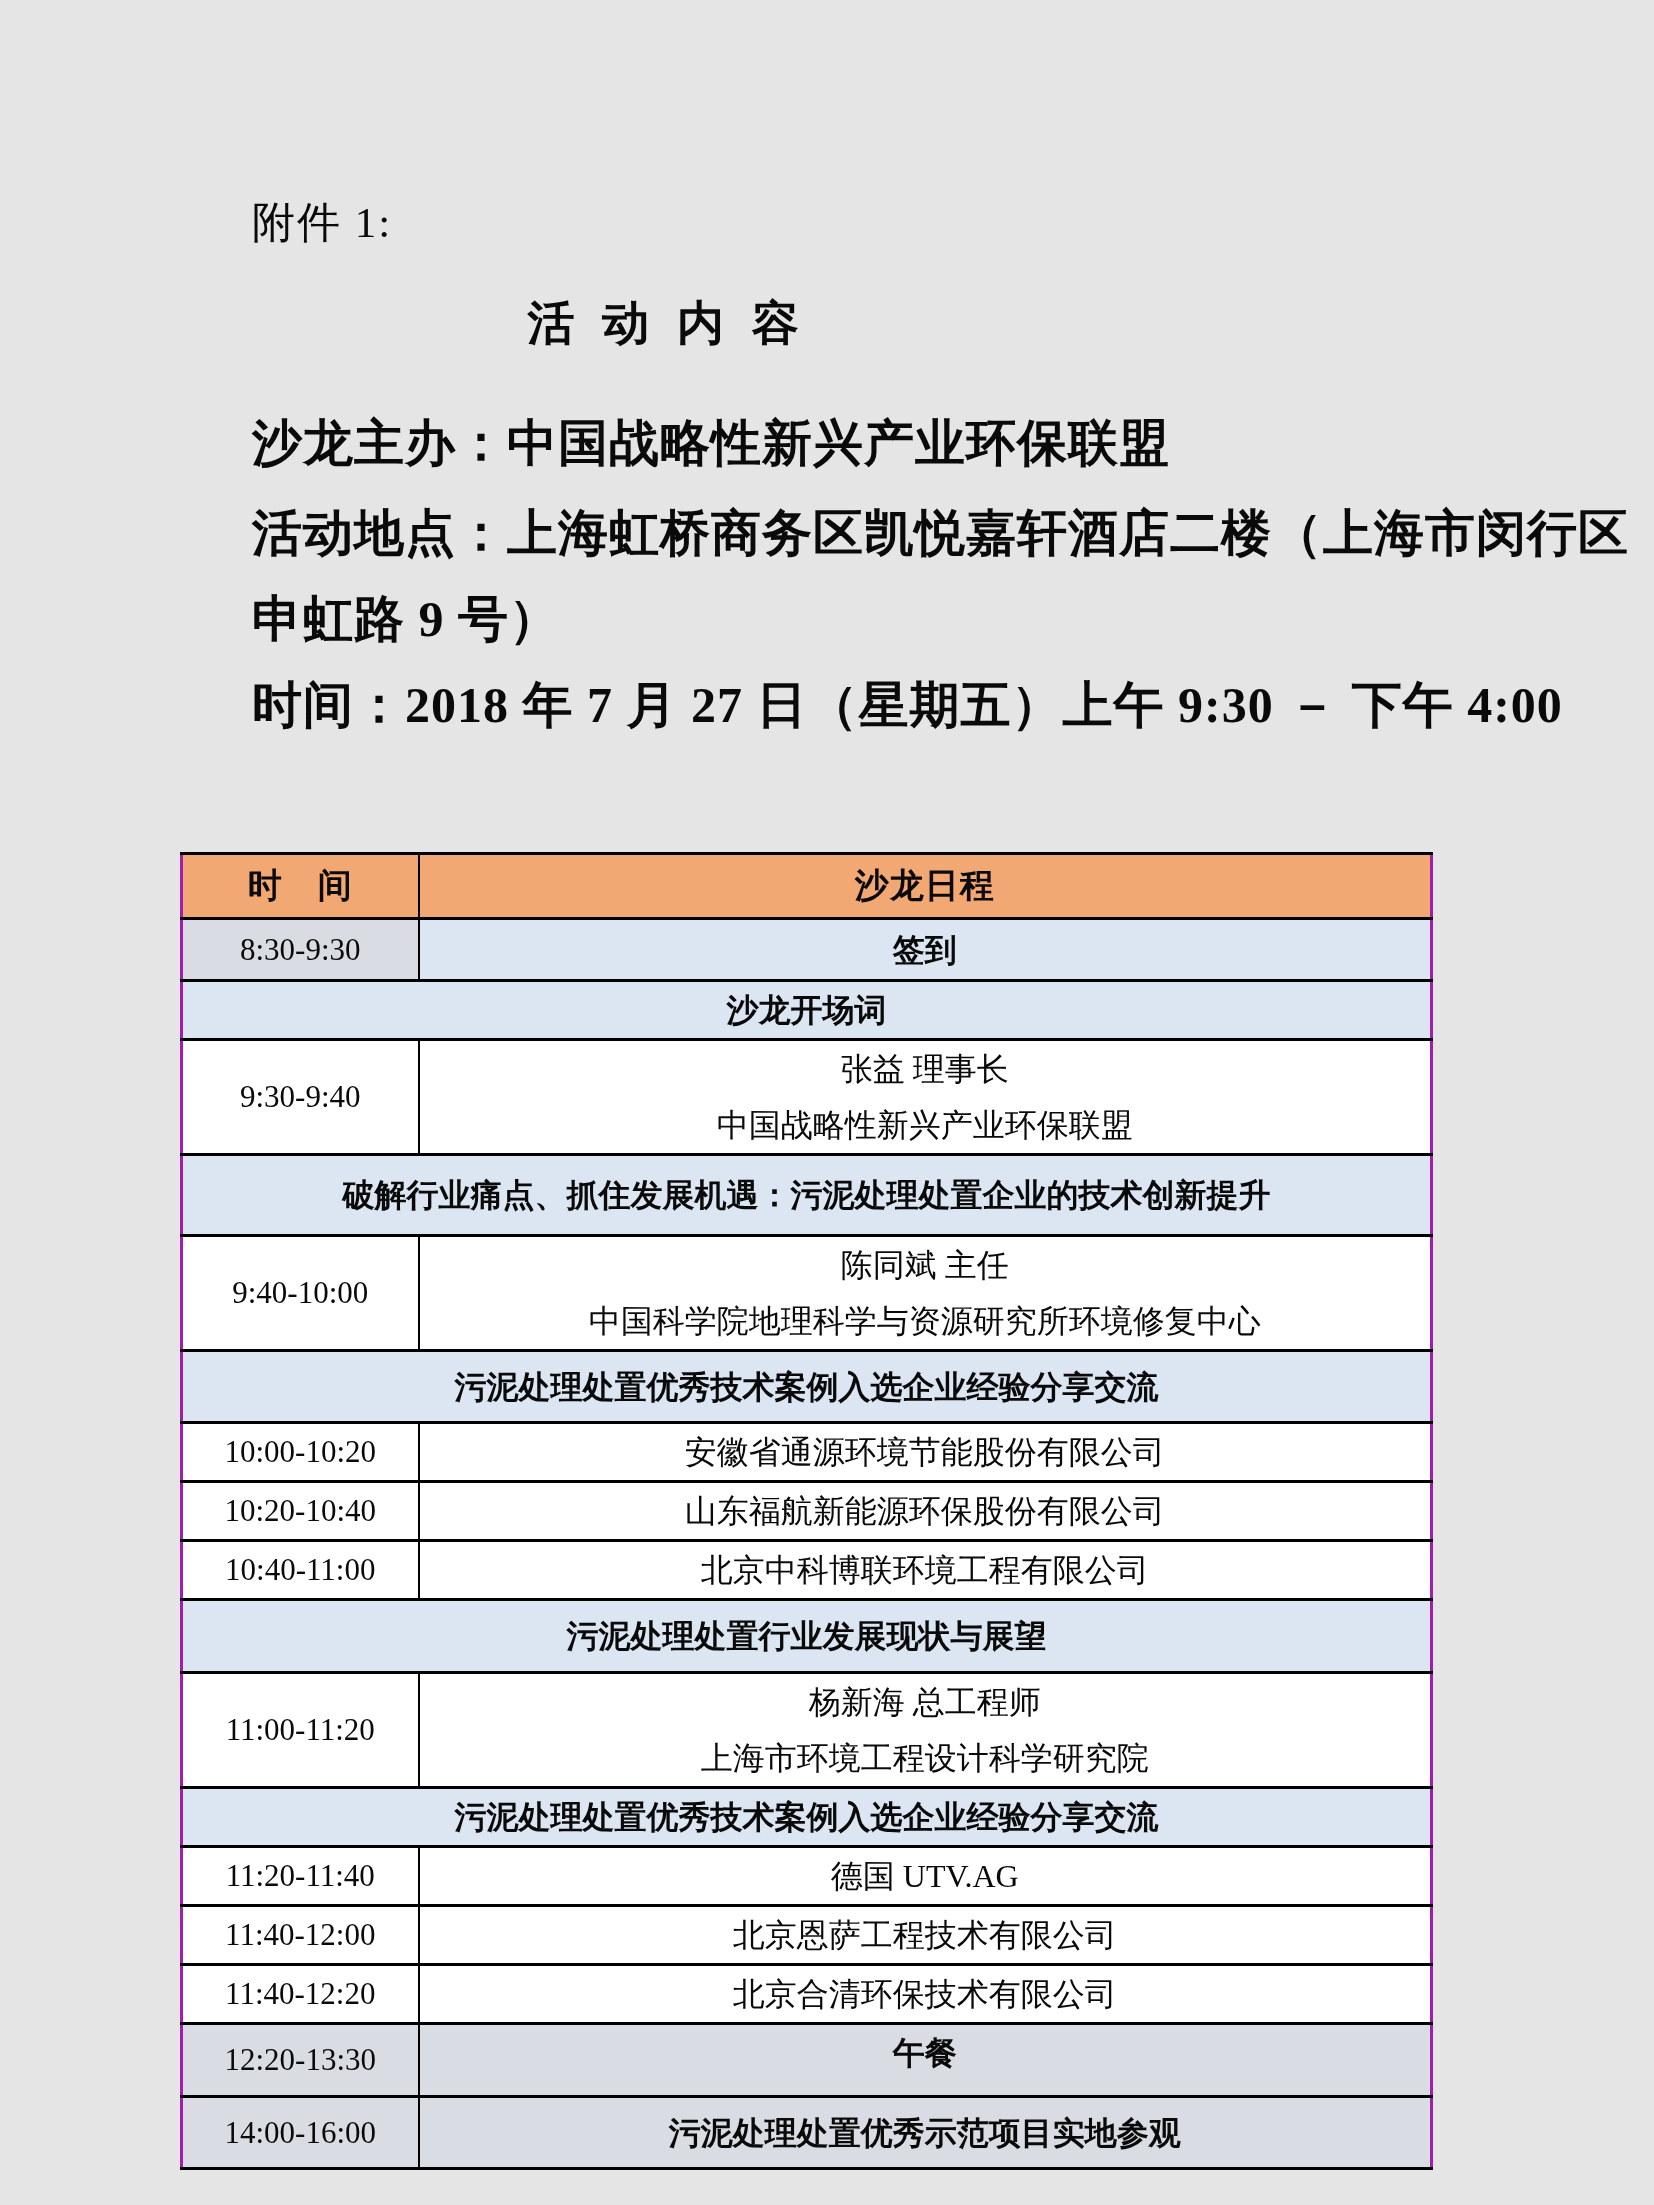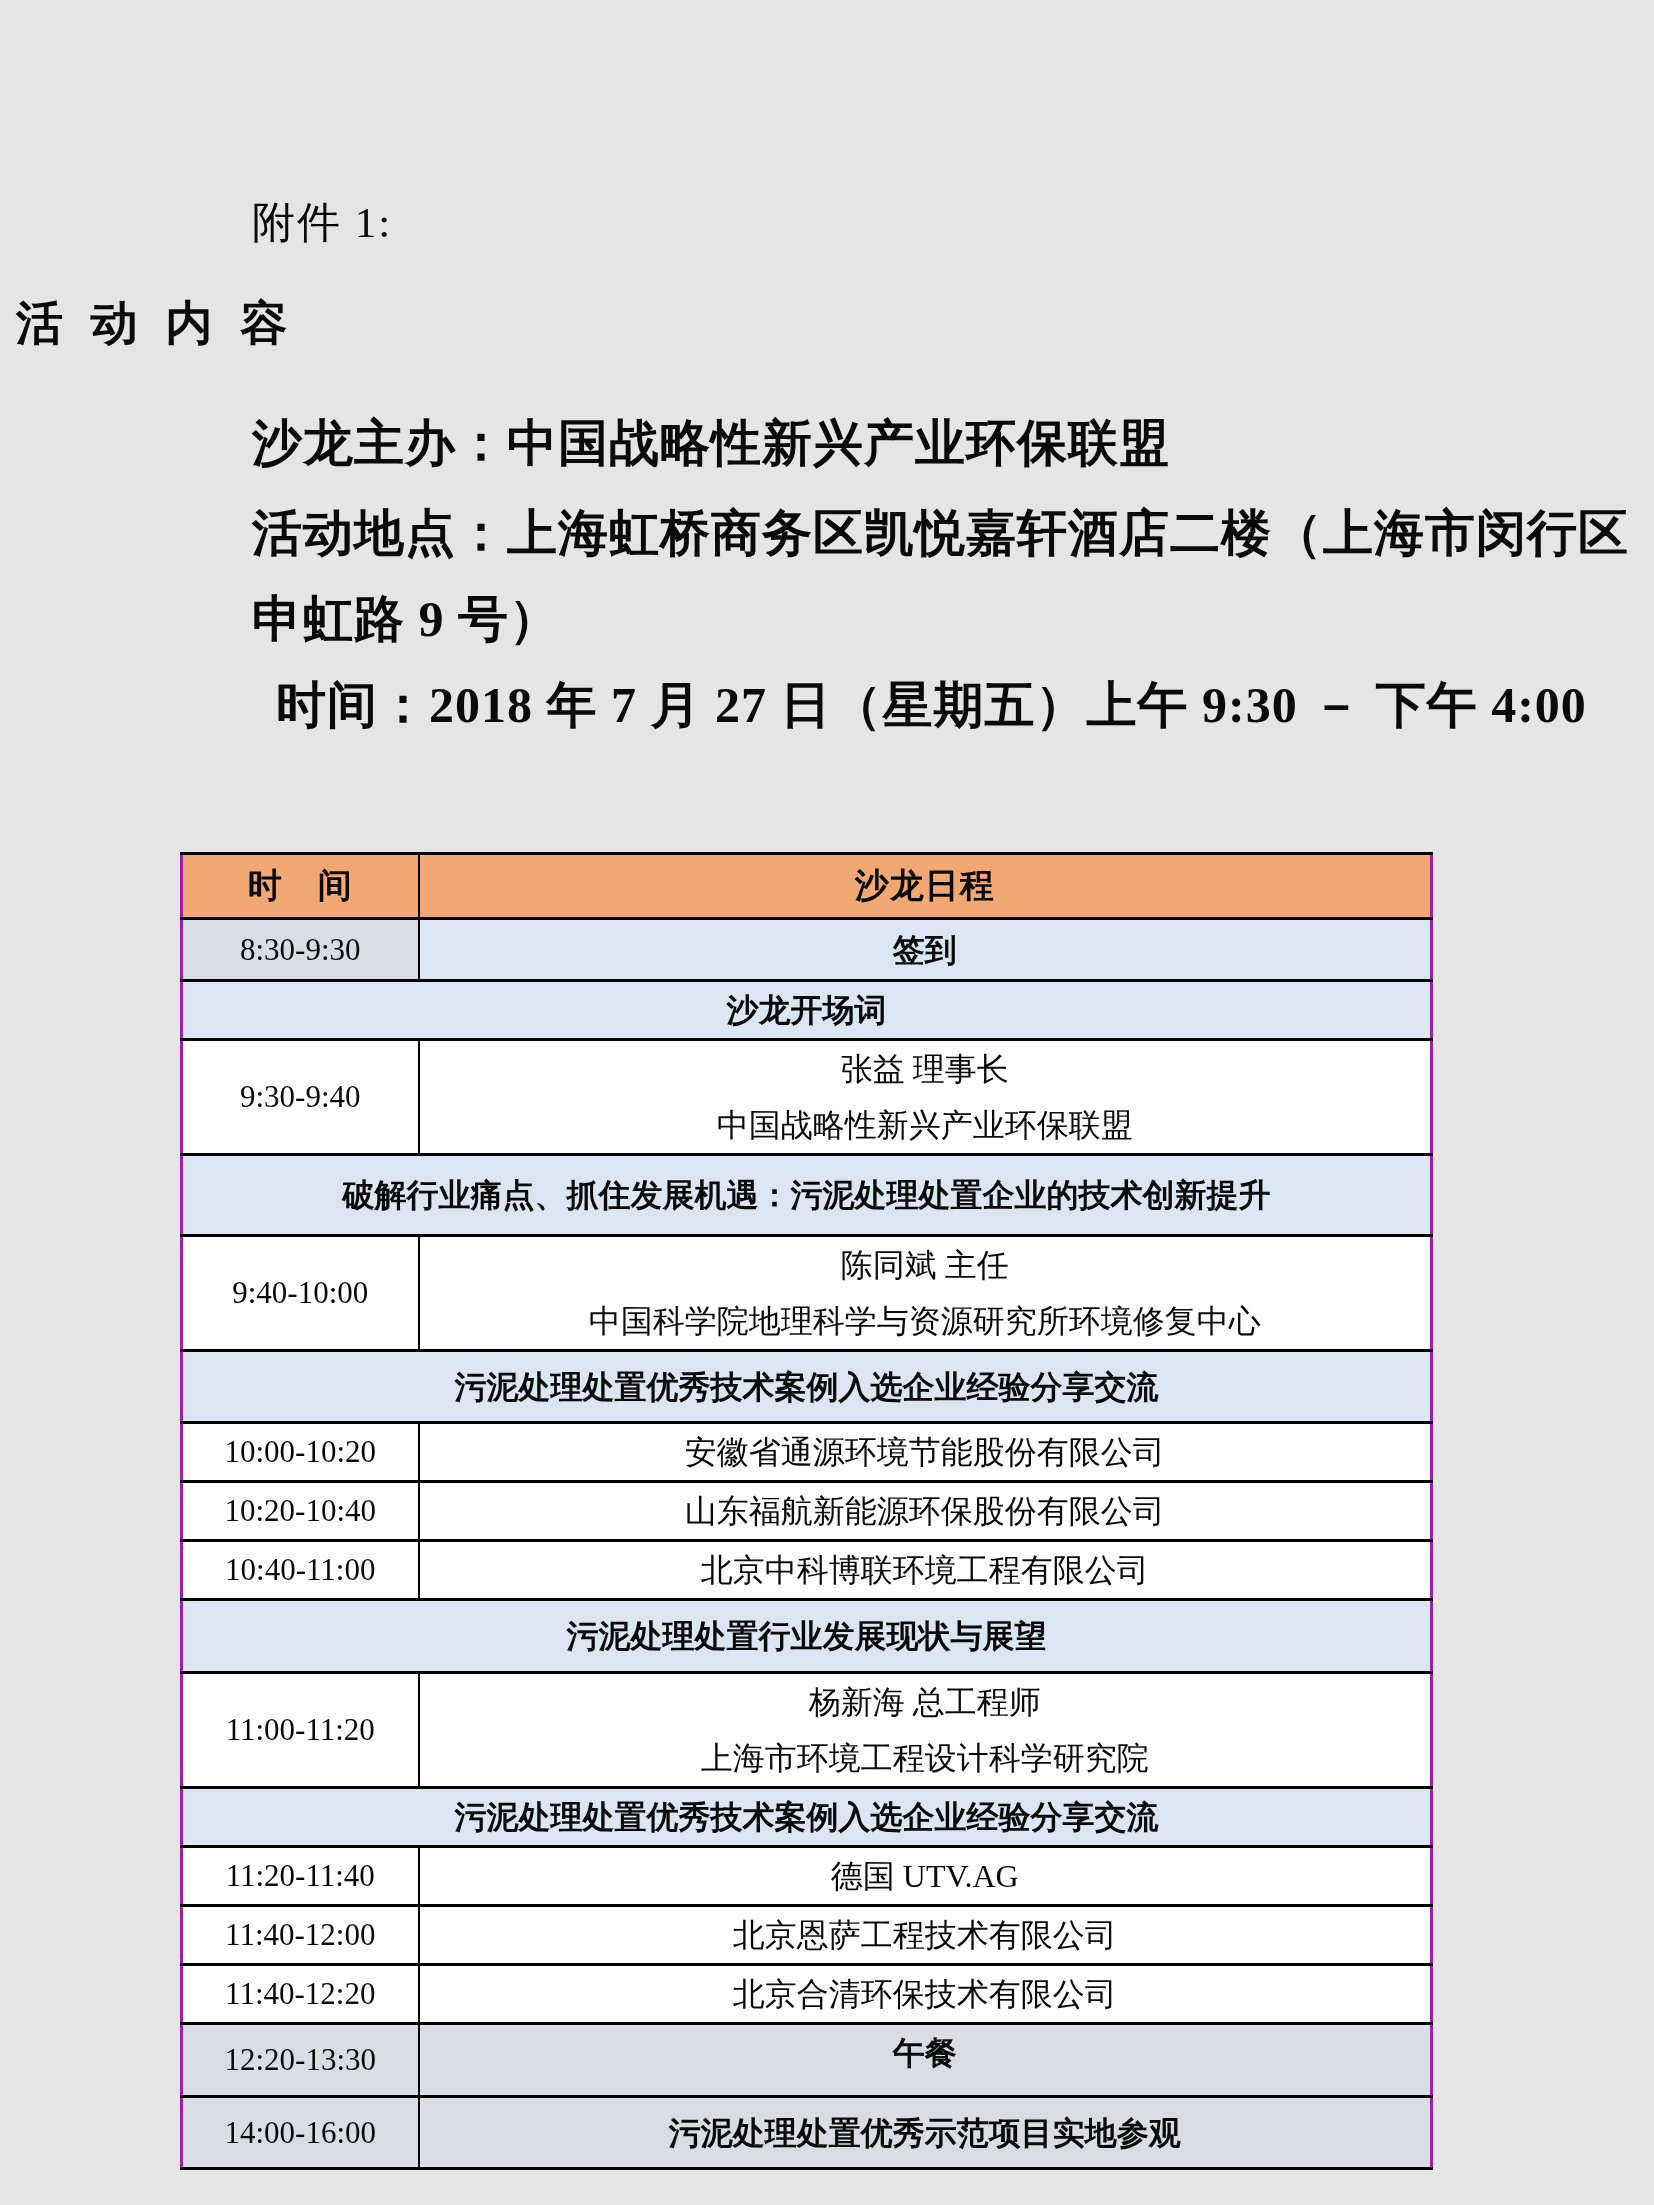--- a/index.html
+++ b/index.html
@@ -2,31 +2,31 @@
 <html><head>
 <meta charset="utf-8">
 <style>
   html,body{margin:0;padding:0;background:#fff;}
   .page{
     position:relative;width:1654px;height:2205px;background:#e5e5e5;
     font-family:"Liberation Serif","DejaVu Serif",serif;color:#0a0a0a;overflow:hidden;
   }
   .attachment{position:absolute;left:252px;top:194px;font-size:43px;letter-spacing:2px;}
   .doc-title{
-    position:absolute;left:16px;top:292px;width:1326px;margin:0;text-align:left;
+    position:absolute;left:4px;top:292px;width:1326px;margin:0;text-align:center;
     font-size:47px;font-weight:bold;letter-spacing:8px;
   }
   .intro{position:absolute;left:0;top:0;width:1654px;}
   .intro .intro-line{
     position:absolute;left:252px;font-size:50px;font-weight:600;white-space:nowrap;letter-spacing:1px;
   }
   .intro .intro-line:nth-child(1){top:410px;}
   .intro .intro-line:nth-child(2){top:500px;}
   .intro .intro-line:nth-child(3){top:586px;}
-  .intro .intro-line:nth-child(4){top:672px;margin-left:24px;}
+  .intro .intro-line:nth-child(4){top:672px;}
 
   table.schedule{
     position:absolute;left:180px;top:852px;width:1253px;
     border-collapse:collapse;table-layout:fixed;border:3px solid #a21caf;
   }
   col.c-time{width:237px;}
   th,td{
     border:3px solid #000;border-left-width:2px;border-right-width:2px;
     text-align:center;vertical-align:middle;padding:0;overflow:hidden;
   }

